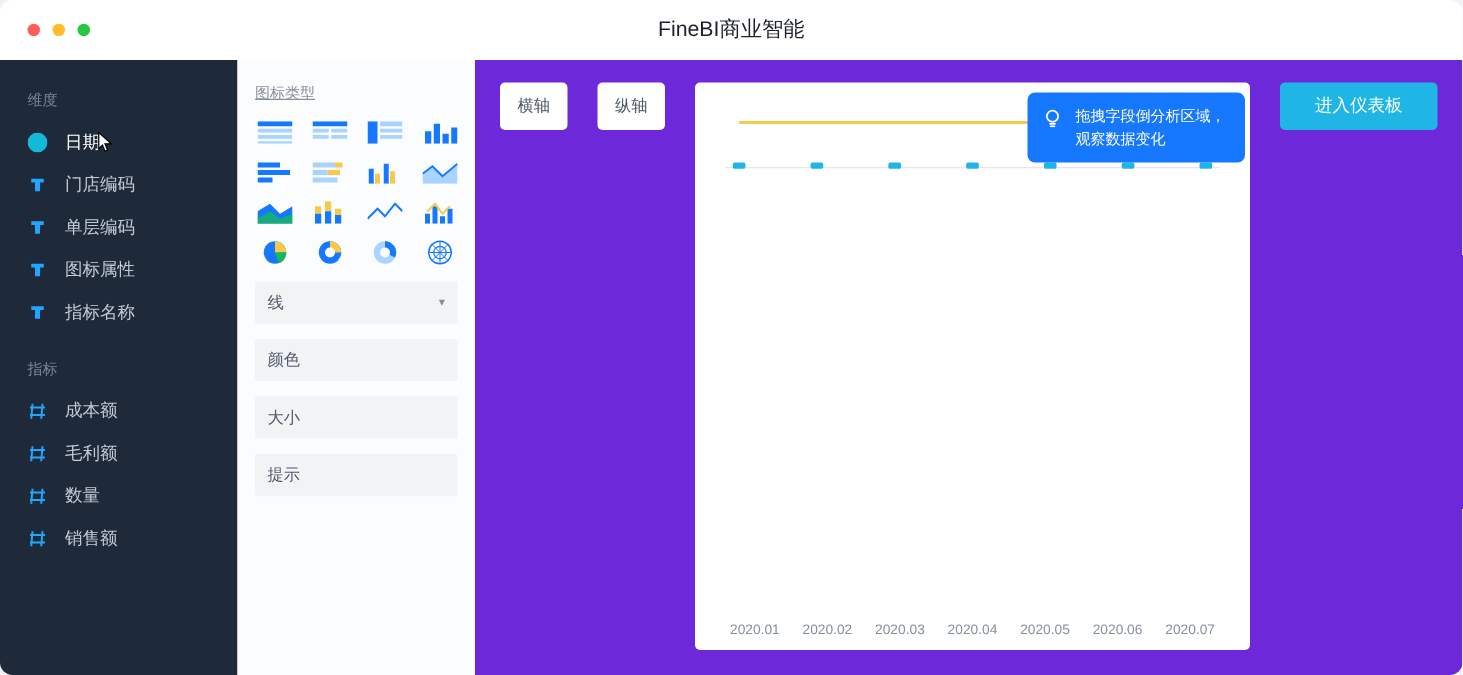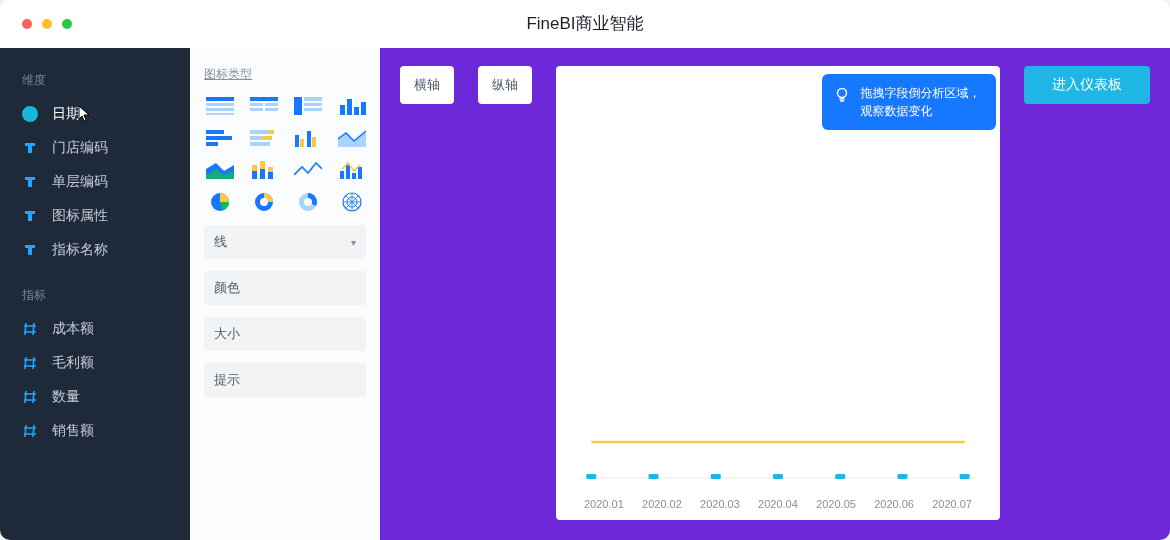--- a/index.html
+++ b/index.html
@@ -131,21 +131,21 @@
   max-width: 200px;
 }
 .tip-bubble .bulb { margin-top: 2px; }
 
 .chart-area {
   background: #fff;
   border-radius: 4px;
   flex: 1;
   display: flex;
   flex-direction: column;
-  justify-content: flex-end;
+  justify-content: space-between;
   padding: 12px 24px 8px;
 }
 .chart-svg { width: 100%; height: 70px; }
 
 .x-ticks {
   display: flex;
   justify-content: space-between;
   font-size: 11px;
   color: #86909c;
   padding: 6px 4px 2px;

